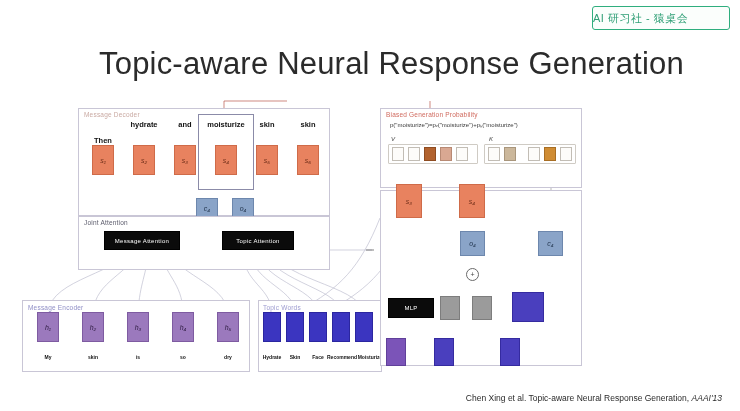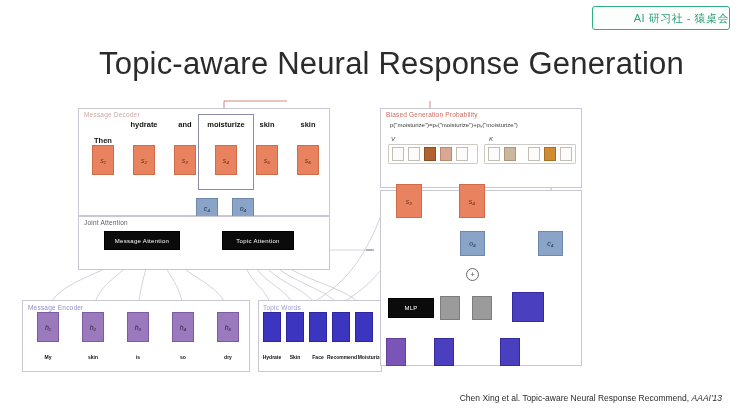--- a/index.html
+++ b/index.html
@@ -8,21 +8,21 @@
     background:#ffffff;
     font-family:"Liberation Sans", sans-serif;
     position:relative;
   }
 
   
   #brand-badge{
     position:absolute; left:592px; top:6px; width:136px; height:22px;
     border:1.5px solid #2fae7e; border-radius:3px;
     background:#fbfefc;
-    display:flex; align-items:center; justify-content:flex-end;
+    display:flex; align-items:center; justify-content:flex-start;
     color:#2f9f76; font-size:11px; letter-spacing:.5px;
     white-space:nowrap;
   }
 
   
   #page-title{
     position:absolute; left:55px; top:46px;
     font-size:31px; font-weight:400; color:#2b2b2b;
     letter-spacing:.2px; white-space:nowrap;margin-left:44px;
   }
@@ -290,15 +290,15 @@
   <div class="cell cell-grey" style="left:440px;top:198px;width:20px;height:24px;"></div>
   <div class="cell cell-grey" style="left:472px;top:198px;width:20px;height:24px;"></div>
   <div class="cell cell-dblue2" style="left:512px;top:194px;width:32px;height:30px;"></div>
 
   <div class="cell cell-violet" style="left:386px;top:240px;width:20px;height:28px;"></div>
   <div class="cell cell-dblue2" style="left:434px;top:240px;width:20px;height:28px;"></div>
   <div class="cell cell-dblue2" style="left:500px;top:240px;width:20px;height:28px;"></div>
 </div>
 
 <div id="caption">
-  <span>Chen Xing et al. Topic-aware Neural Response Recommend,</span>
+  <span>Chen Xing et al. Topic-aware Neural Response Generation,</span>
   <em>AAAI'13</em>
 </div>
 
 </body></html>

